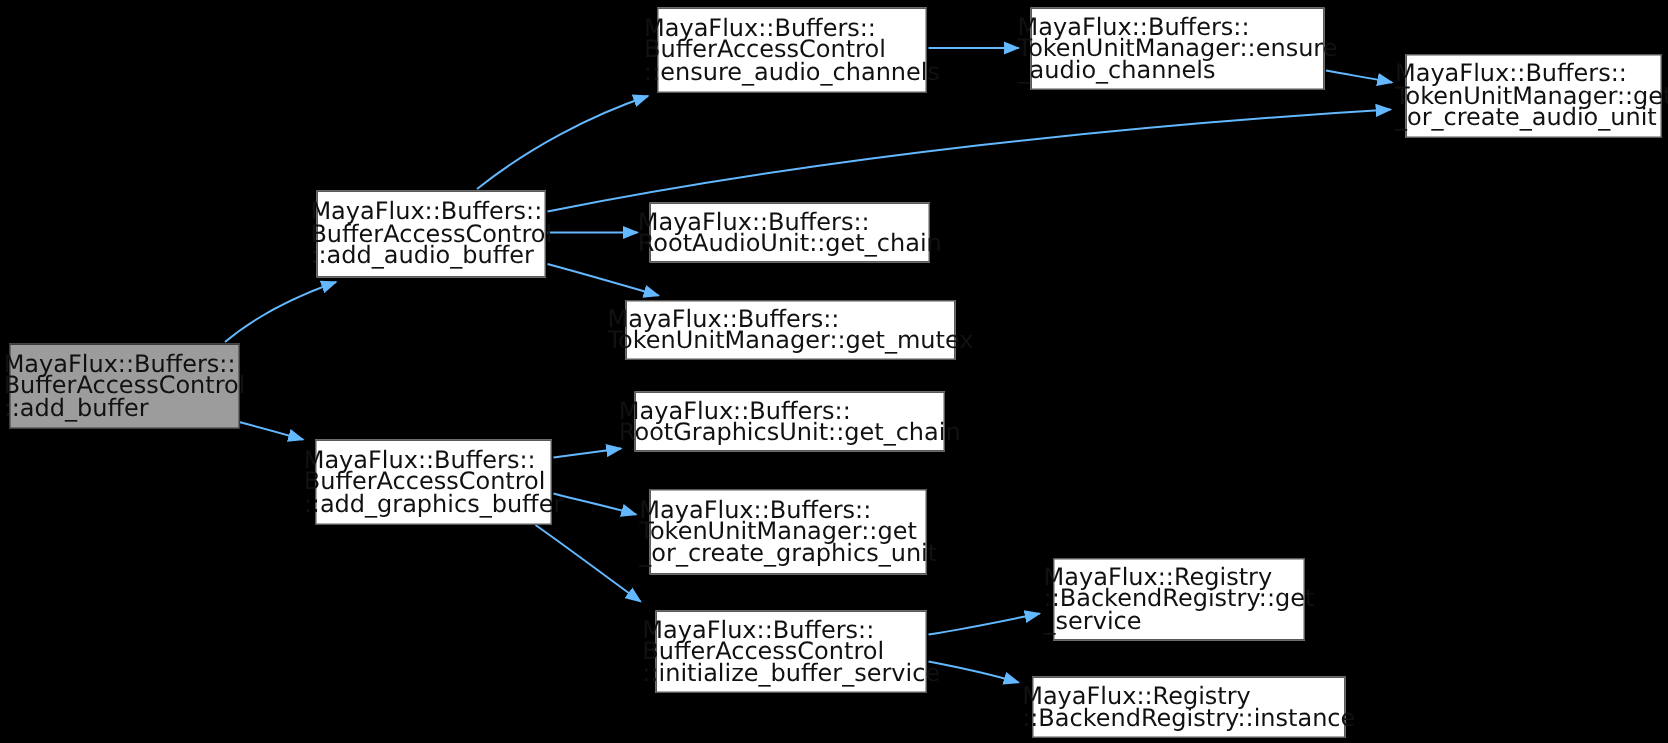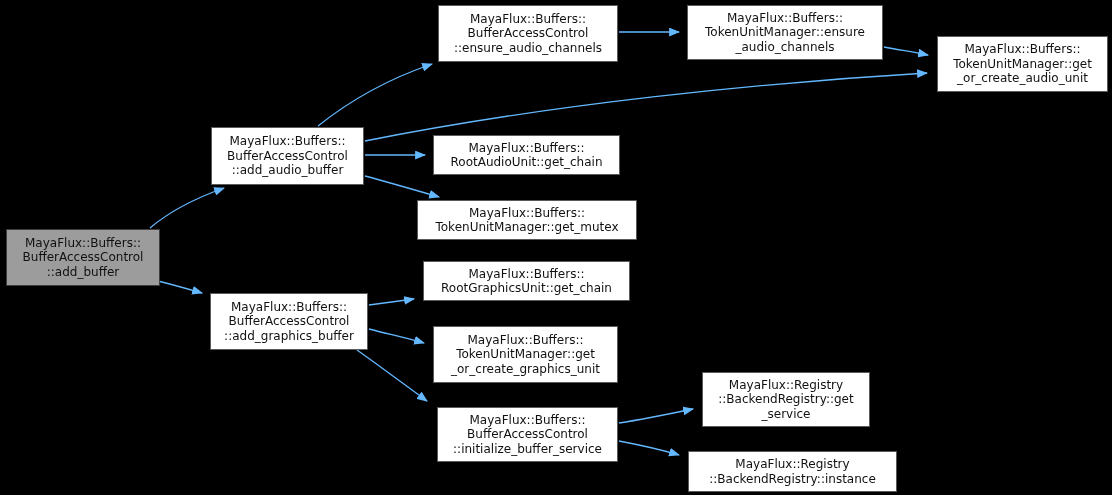--- a/index.html
+++ b/index.html
@@ -25,26 +25,25 @@
     stroke:var(--edge);
     stroke-width:1.3;
   }
   #arrowhead-path{fill:var(--edge);}
   .node{
     position:absolute;
     box-sizing:border-box;
     background:var(--node-fill);
     border:1px solid var(--node-border);
     color:var(--text);
-    font-size:12px;
+    font-size:16px;
     line-height:14.5px;
     display:flex;
     align-items:center;
     justify-content:center;
-    text-align:center;
     white-space:pre-line;
     cursor:pointer;
   }
   .node.highlight{
     background:var(--hl-fill);
     border-color:var(--hl-border);
   }
 </style>
 </head>
 <body>

